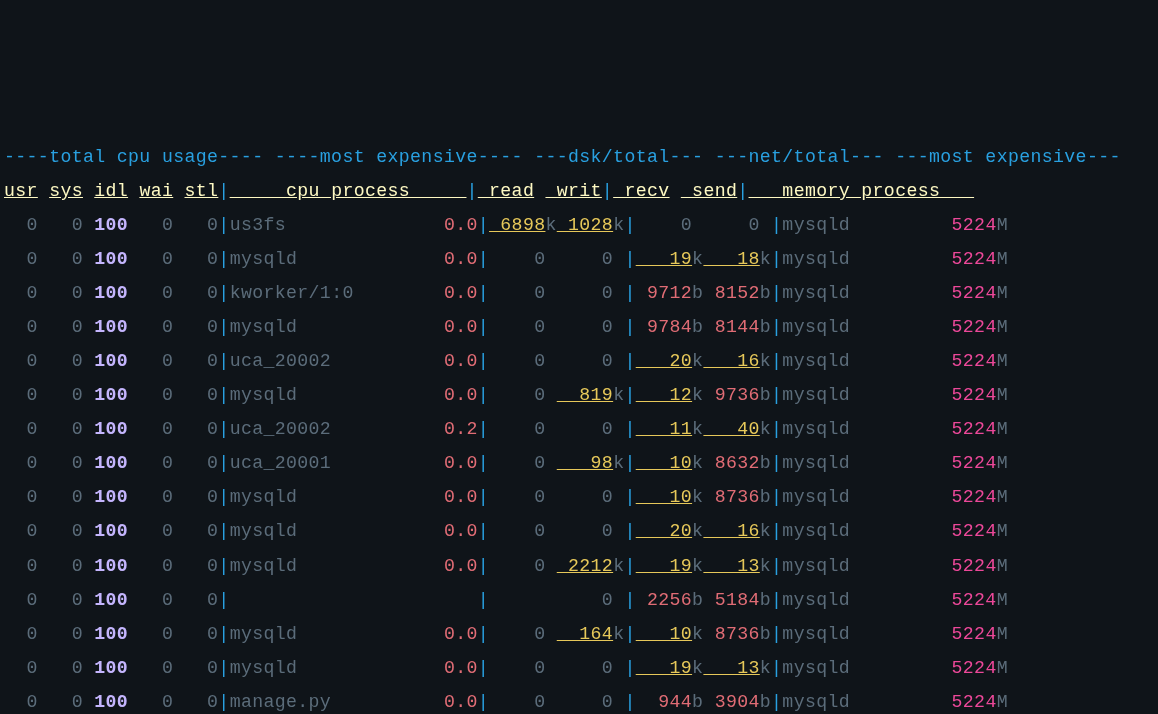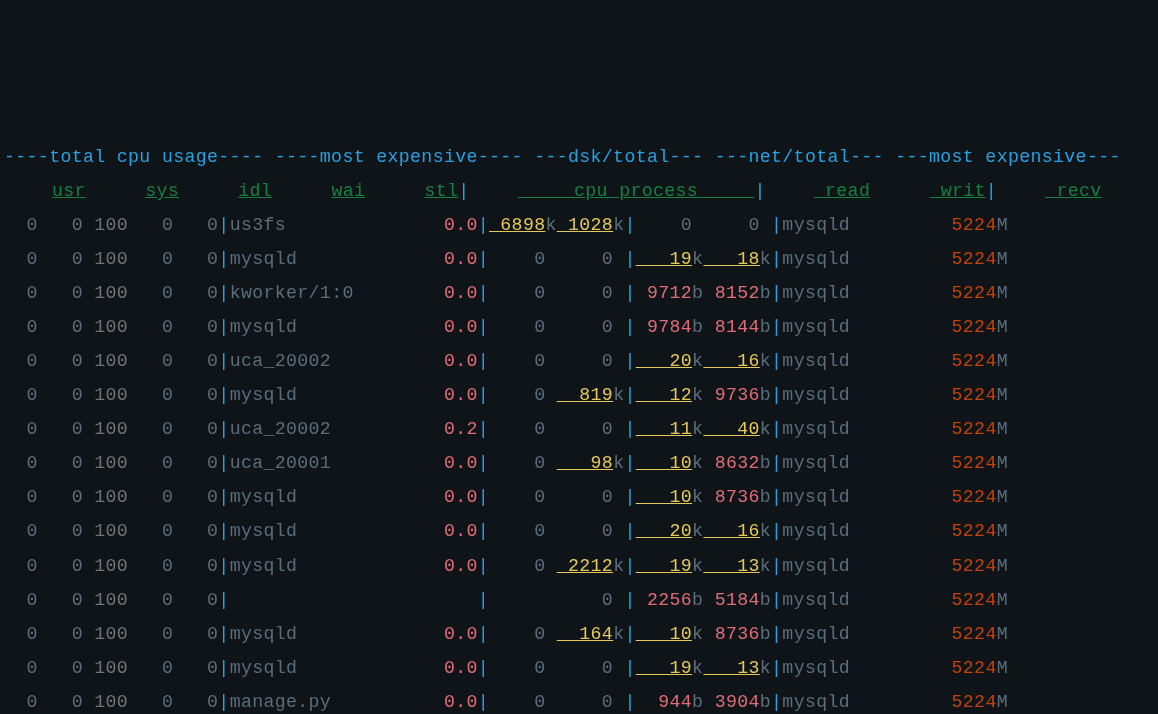--- a/index.html
+++ b/index.html
@@ -9,25 +9,25 @@
     font-family: "Menlo", "Consolas", "Courier New", monospace;
     font-size: 18.2px;
     line-height: 1.87;
     color: #cfd2d4;
     white-space: pre;
     overflow: hidden;
     letter-spacing: 0.02em;
   }
   .blue   { color: #29a0e0; }
   .dim    { color: #5b6c7a; }
-  .white  { color: #737373; }
+  .white  { color: #c4b5fd; font-weight: bold; }
   .yellow { color: #e6c85a; text-decoration: underline; }
   .red    { color: #e06c75; text-align: center; }
-  .green  { color: #c2410c; margin-top: 8px; }
-  .uwhite { color: #15803d; text-decoration: underline; margin-left: 48px; }
+  .green  { color: #ec4899; margin-top: 8px; }
+  .uwhite { color: #fef9c3; text-decoration: underline; }
   .row { display: block; }
 </style>
 </head>
 <body>
 
 
 
 <div id="out"><span class="row"><span class="blue">----</span><span class="blue">total cpu usage</span><span class="blue">----</span><span class="blue"> </span><span class="blue">----</span><span class="blue">most expensive</span><span class="blue">----</span><span class="blue"> </span><span class="blue">---</span><span class="blue">dsk/total</span><span class="blue">---</span><span class="blue"> </span><span class="blue">---</span><span class="blue">net/total</span><span class="blue">---</span><span class="blue"> </span><span class="blue">---</span><span class="blue">most expensive</span><span class="blue">---</span></span><span class="row"><span class="uwhite">usr</span> <span class="uwhite">sys</span> <span class="uwhite">idl</span> <span class="uwhite">wai</span> <span class="uwhite">stl</span><span class="blue">|</span><span class="uwhite">     cpu process     </span><span class="blue">|</span><span class="uwhite"> read</span> <span class="uwhite"> writ</span><span class="blue">|</span><span class="uwhite"> recv</span> <span class="uwhite"> send</span><span class="blue">|</span><span class="uwhite">   memory process   </span></span><span class="row"><span class="dim">  0</span> <span class="dim">  0</span> <span class="white">100</span> <span class="dim">  0</span> <span class="dim">  0</span><span class="blue">|</span><span class="dim">us3fs           </span> <span class="red">  0.0</span><span class="blue">|</span><span class="yellow"> 6898</span><span class="dim">k</span><span class="yellow"> 1028</span><span class="dim">k</span><span class="blue">|</span><span class="dim">    0</span><span class="dim"> </span><span class="dim">    0</span><span class="dim"> </span><span class="blue">|</span><span class="dim">mysqld         </span><span class="green">5224</span><span class="dim">M</span></span><span class="row"><span class="dim">  0</span> <span class="dim">  0</span> <span class="white">100</span> <span class="dim">  0</span> <span class="dim">  0</span><span class="blue">|</span><span class="dim">mysqld          </span> <span class="red">  0.0</span><span class="blue">|</span><span class="dim">    0</span><span class="dim"> </span><span class="dim">    0</span><span class="dim"> </span><span class="blue">|</span><span class="yellow">   19</span><span class="dim">k</span><span class="yellow">   18</span><span class="dim">k</span><span class="blue">|</span><span class="dim">mysqld         </span><span class="green">5224</span><span class="dim">M</span></span><span class="row"><span class="dim">  0</span> <span class="dim">  0</span> <span class="white">100</span> <span class="dim">  0</span> <span class="dim">  0</span><span class="blue">|</span><span class="dim">kworker/1:0     </span> <span class="red">  0.0</span><span class="blue">|</span><span class="dim">    0</span><span class="dim"> </span><span class="dim">    0</span><span class="dim"> </span><span class="blue">|</span><span class="red"> 9712</span><span class="dim">b</span><span class="red"> 8152</span><span class="dim">b</span><span class="blue">|</span><span class="dim">mysqld         </span><span class="green">5224</span><span class="dim">M</span></span><span class="row"><span class="dim">  0</span> <span class="dim">  0</span> <span class="white">100</span> <span class="dim">  0</span> <span class="dim">  0</span><span class="blue">|</span><span class="dim">mysqld          </span> <span class="red">  0.0</span><span class="blue">|</span><span class="dim">    0</span><span class="dim"> </span><span class="dim">    0</span><span class="dim"> </span><span class="blue">|</span><span class="red"> 9784</span><span class="dim">b</span><span class="red"> 8144</span><span class="dim">b</span><span class="blue">|</span><span class="dim">mysqld         </span><span class="green">5224</span><span class="dim">M</span></span><span class="row"><span class="dim">  0</span> <span class="dim">  0</span> <span class="white">100</span> <span class="dim">  0</span> <span class="dim">  0</span><span class="blue">|</span><span class="dim">uca_20002       </span> <span class="red">  0.0</span><span class="blue">|</span><span class="dim">    0</span><span class="dim"> </span><span class="dim">    0</span><span class="dim"> </span><span class="blue">|</span><span class="yellow">   20</span><span class="dim">k</span><span class="yellow">   16</span><span class="dim">k</span><span class="blue">|</span><span class="dim">mysqld         </span><span class="green">5224</span><span class="dim">M</span></span><span class="row"><span class="dim">  0</span> <span class="dim">  0</span> <span class="white">100</span> <span class="dim">  0</span> <span class="dim">  0</span><span class="blue">|</span><span class="dim">mysqld          </span> <span class="red">  0.0</span><span class="blue">|</span><span class="dim">    0</span><span class="dim"> </span><span class="yellow">  819</span><span class="dim">k</span><span class="blue">|</span><span class="yellow">   12</span><span class="dim">k</span><span class="red"> 9736</span><span class="dim">b</span><span class="blue">|</span><span class="dim">mysqld         </span><span class="green">5224</span><span class="dim">M</span></span><span class="row"><span class="dim">  0</span> <span class="dim">  0</span> <span class="white">100</span> <span class="dim">  0</span> <span class="dim">  0</span><span class="blue">|</span><span class="dim">uca_20002       </span> <span class="red">  0.2</span><span class="blue">|</span><span class="dim">    0</span><span class="dim"> </span><span class="dim">    0</span><span class="dim"> </span><span class="blue">|</span><span class="yellow">   11</span><span class="dim">k</span><span class="yellow">   40</span><span class="dim">k</span><span class="blue">|</span><span class="dim">mysqld         </span><span class="green">5224</span><span class="dim">M</span></span><span class="row"><span class="dim">  0</span> <span class="dim">  0</span> <span class="white">100</span> <span class="dim">  0</span> <span class="dim">  0</span><span class="blue">|</span><span class="dim">uca_20001       </span> <span class="red">  0.0</span><span class="blue">|</span><span class="dim">    0</span><span class="dim"> </span><span class="yellow">   98</span><span class="dim">k</span><span class="blue">|</span><span class="yellow">   10</span><span class="dim">k</span><span class="red"> 8632</span><span class="dim">b</span><span class="blue">|</span><span class="dim">mysqld         </span><span class="green">5224</span><span class="dim">M</span></span><span class="row"><span class="dim">  0</span> <span class="dim">  0</span> <span class="white">100</span> <span class="dim">  0</span> <span class="dim">  0</span><span class="blue">|</span><span class="dim">mysqld          </span> <span class="red">  0.0</span><span class="blue">|</span><span class="dim">    0</span><span class="dim"> </span><span class="dim">    0</span><span class="dim"> </span><span class="blue">|</span><span class="yellow">   10</span><span class="dim">k</span><span class="red"> 8736</span><span class="dim">b</span><span class="blue">|</span><span class="dim">mysqld         </span><span class="green">5224</span><span class="dim">M</span></span><span class="row"><span class="dim">  0</span> <span class="dim">  0</span> <span class="white">100</span> <span class="dim">  0</span> <span class="dim">  0</span><span class="blue">|</span><span class="dim">mysqld          </span> <span class="red">  0.0</span><span class="blue">|</span><span class="dim">    0</span><span class="dim"> </span><span class="dim">    0</span><span class="dim"> </span><span class="blue">|</span><span class="yellow">   20</span><span class="dim">k</span><span class="yellow">   16</span><span class="dim">k</span><span class="blue">|</span><span class="dim">mysqld         </span><span class="green">5224</span><span class="dim">M</span></span><span class="row"><span class="dim">  0</span> <span class="dim">  0</span> <span class="white">100</span> <span class="dim">  0</span> <span class="dim">  0</span><span class="blue">|</span><span class="dim">mysqld          </span> <span class="red">  0.0</span><span class="blue">|</span><span class="dim">    0</span><span class="dim"> </span><span class="yellow"> 2212</span><span class="dim">k</span><span class="blue">|</span><span class="yellow">   19</span><span class="dim">k</span><span class="yellow">   13</span><span class="dim">k</span><span class="blue">|</span><span class="dim">mysqld         </span><span class="green">5224</span><span class="dim">M</span></span><span class="row"><span class="dim">  0</span> <span class="dim">  0</span> <span class="white">100</span> <span class="dim">  0</span> <span class="dim">  0</span><span class="blue">|</span>                      <span class="blue">|</span>      <span class="dim">    0</span><span class="dim"> </span><span class="blue">|</span><span class="red"> 2256</span><span class="dim">b</span><span class="red"> 5184</span><span class="dim">b</span><span class="blue">|</span><span class="dim">mysqld         </span><span class="green">5224</span><span class="dim">M</span></span><span class="row"><span class="dim">  0</span> <span class="dim">  0</span> <span class="white">100</span> <span class="dim">  0</span> <span class="dim">  0</span><span class="blue">|</span><span class="dim">mysqld          </span> <span class="red">  0.0</span><span class="blue">|</span><span class="dim">    0</span><span class="dim"> </span><span class="yellow">  164</span><span class="dim">k</span><span class="blue">|</span><span class="yellow">   10</span><span class="dim">k</span><span class="red"> 8736</span><span class="dim">b</span><span class="blue">|</span><span class="dim">mysqld         </span><span class="green">5224</span><span class="dim">M</span></span><span class="row"><span class="dim">  0</span> <span class="dim">  0</span> <span class="white">100</span> <span class="dim">  0</span> <span class="dim">  0</span><span class="blue">|</span><span class="dim">mysqld          </span> <span class="red">  0.0</span><span class="blue">|</span><span class="dim">    0</span><span class="dim"> </span><span class="dim">    0</span><span class="dim"> </span><span class="blue">|</span><span class="yellow">   19</span><span class="dim">k</span><span class="yellow">   13</span><span class="dim">k</span><span class="blue">|</span><span class="dim">mysqld         </span><span class="green">5224</span><span class="dim">M</span></span><span class="row"><span class="dim">  0</span> <span class="dim">  0</span> <span class="white">100</span> <span class="dim">  0</span> <span class="dim">  0</span><span class="blue">|</span><span class="dim">manage.py       </span> <span class="red">  0.0</span><span class="blue">|</span><span class="dim">    0</span><span class="dim"> </span><span class="dim">    0</span><span class="dim"> </span><span class="blue">|</span><span class="red">  944</span><span class="dim">b</span><span class="red"> 3904</span><span class="dim">b</span><span class="blue">|</span><span class="dim">mysqld         </span><span class="green">5224</span><span class="dim">M</span></span></div>
 
 

